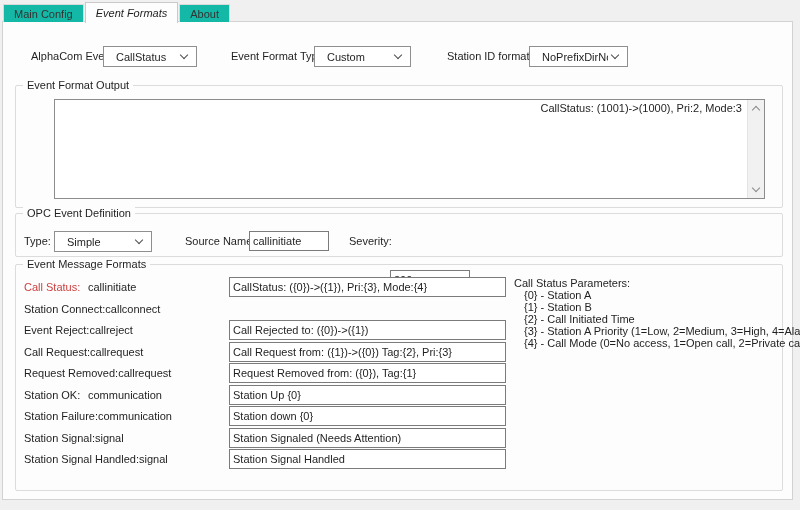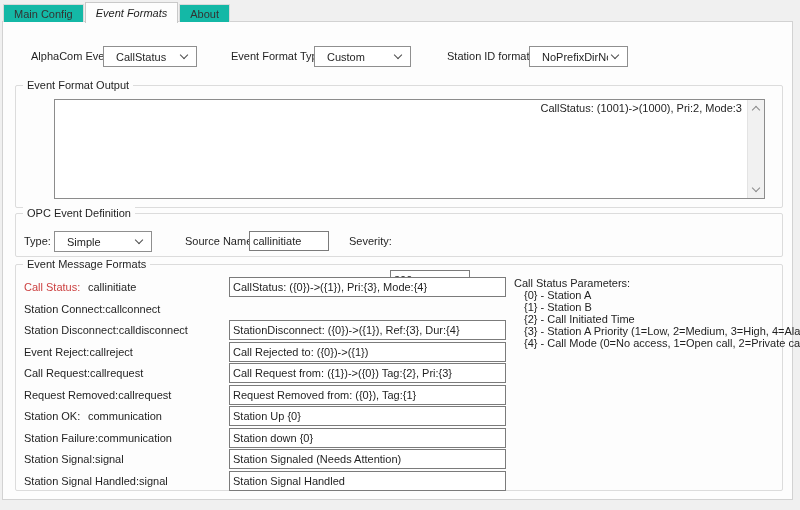--- a/index.html
+++ b/index.html
@@ -127,25 +127,20 @@
         <div class="msg-row">
           <span class="msg-label" style="color: rgb(204, 65, 65);">Call Status:</span>
           <span class="msg-source">callinitiate</span>
           <input class="tbox" value="CallStatus: ({0})-&gt;({1}), Pri:{3}, Mode:{4}" style="">
         </div>
         <div class="msg-row">
           <span class="msg-label">Station Connect:</span>
           <span class="msg-source">callconnect</span>
         </div>
         <div class="msg-row">
-          <span class="msg-label">Station Disconnect:</span>
-          <span class="msg-source">calldisconnect</span>
-          <input class="tbox" value="StationDisconnect: ({0})-&gt;({1}), Ref:{3}, Dur:{4}" style="">
-        </div>
-        <div class="msg-row">
           <span class="msg-label">Event Reject:</span>
           <span class="msg-source">callreject</span>
           <input class="tbox" value="Call Rejected to: ({0})-&gt;({1})" style="">
         </div>
         <div class="msg-row">
           <span class="msg-label">Call Request:</span>
           <span class="msg-source">callrequest</span>
           <input class="tbox" value="Call Request from: ({1})-&gt;({0}) Tag:{2}, Pri:{3}" style="">
         </div>
         <div class="msg-row">

